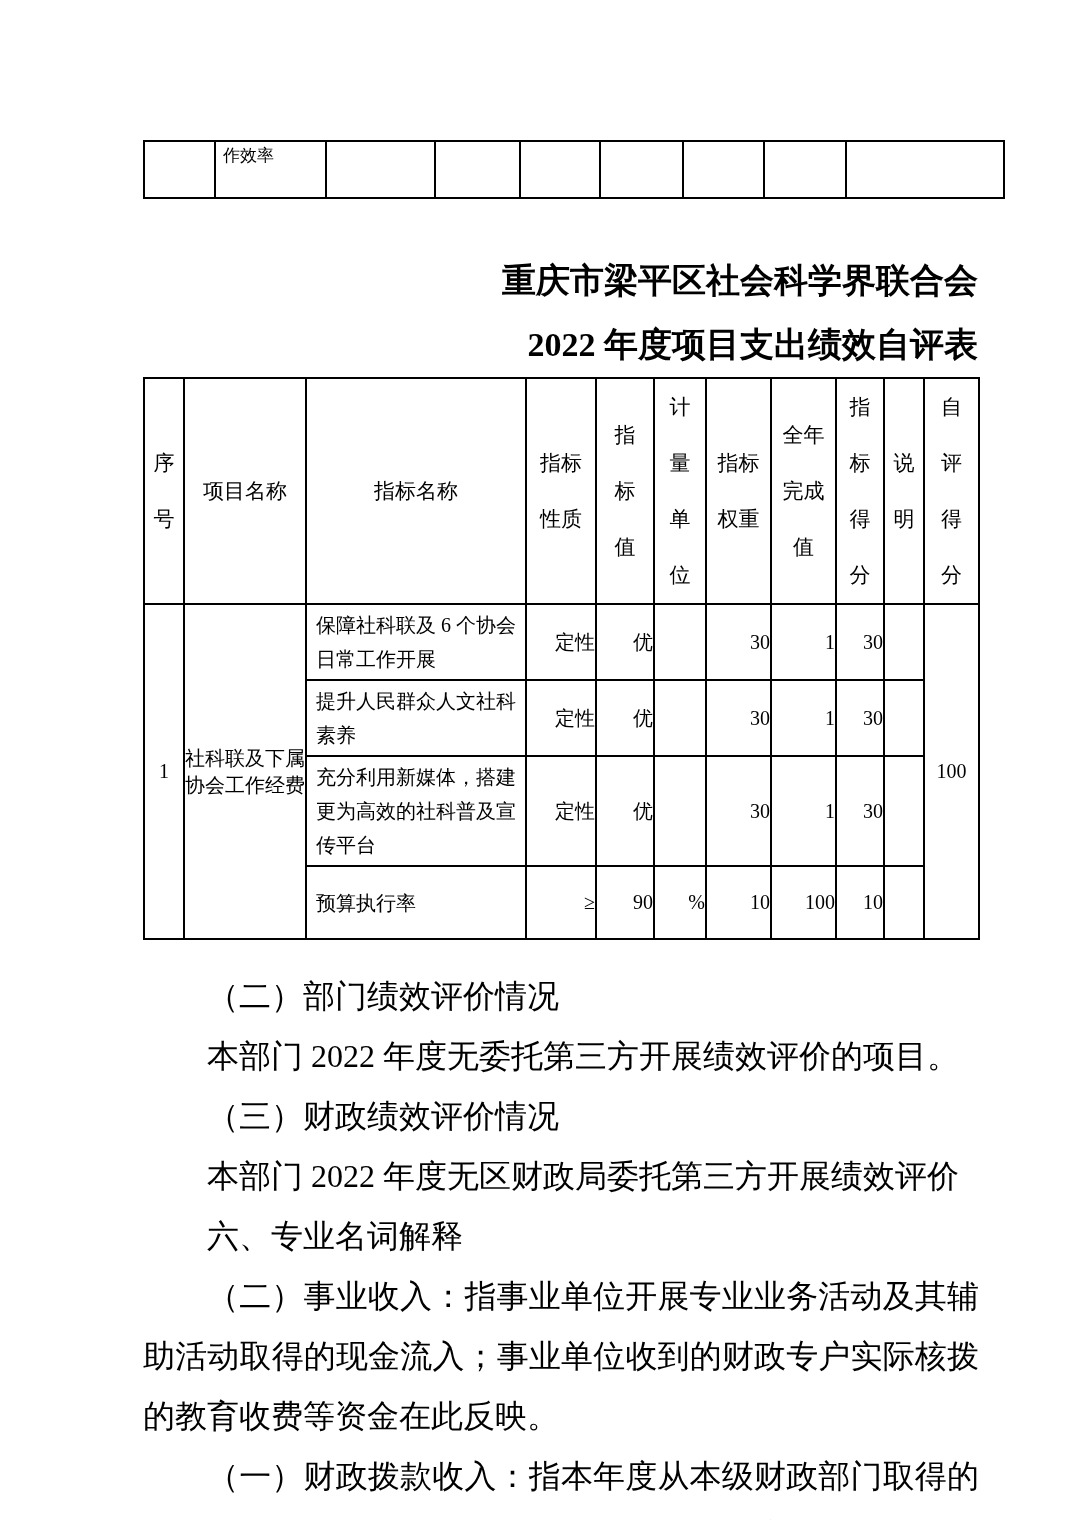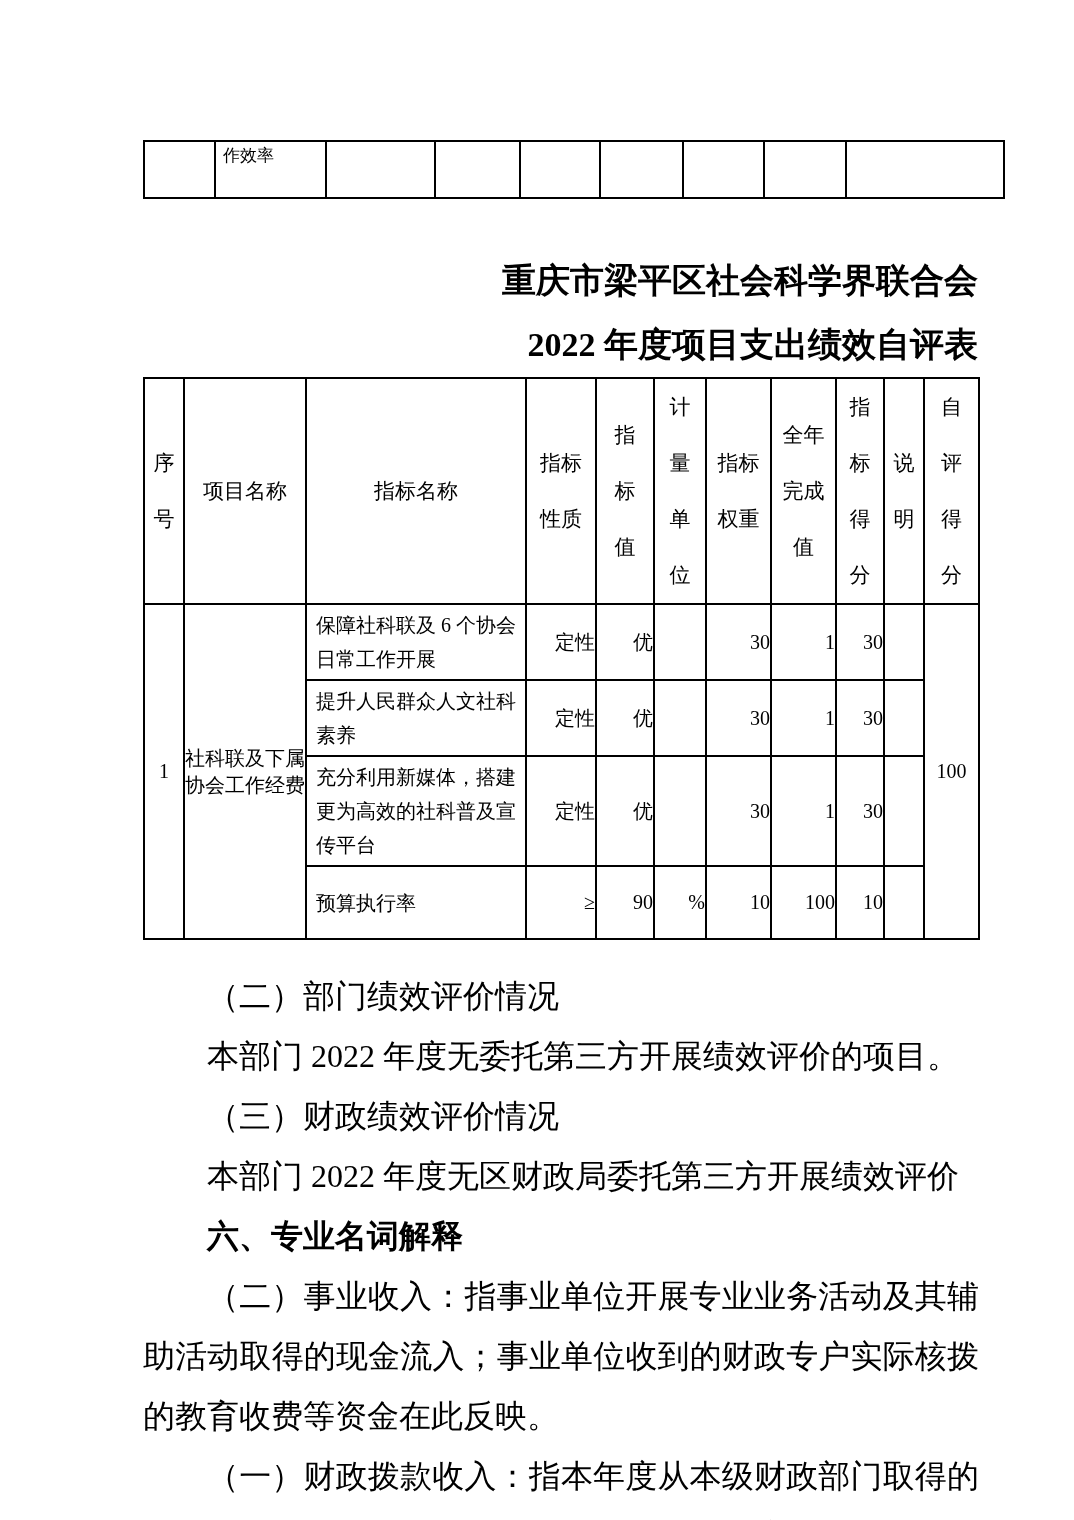--- a/index.html
+++ b/index.html
@@ -60,21 +60,21 @@
   .paragraphs {
     width: 836px;
     margin: 26px 0 0 143px;
     font-size: 32px;
     line-height: 60px;
     text-align: justify;
   }
   .paragraphs p { text-indent: 2em; }
   .paragraphs p.hei {
     font-family: "Liberation Sans", "DejaVu Sans", sans-serif;
-    font-weight: bold;
+    font-weight: normal;
     text-align: left;
   }
 </style>
 </head>
 <body>
 
 <table class="frag-table">
   <colgroup>
     <col style="width:71px">
       <col style="width:111px">

